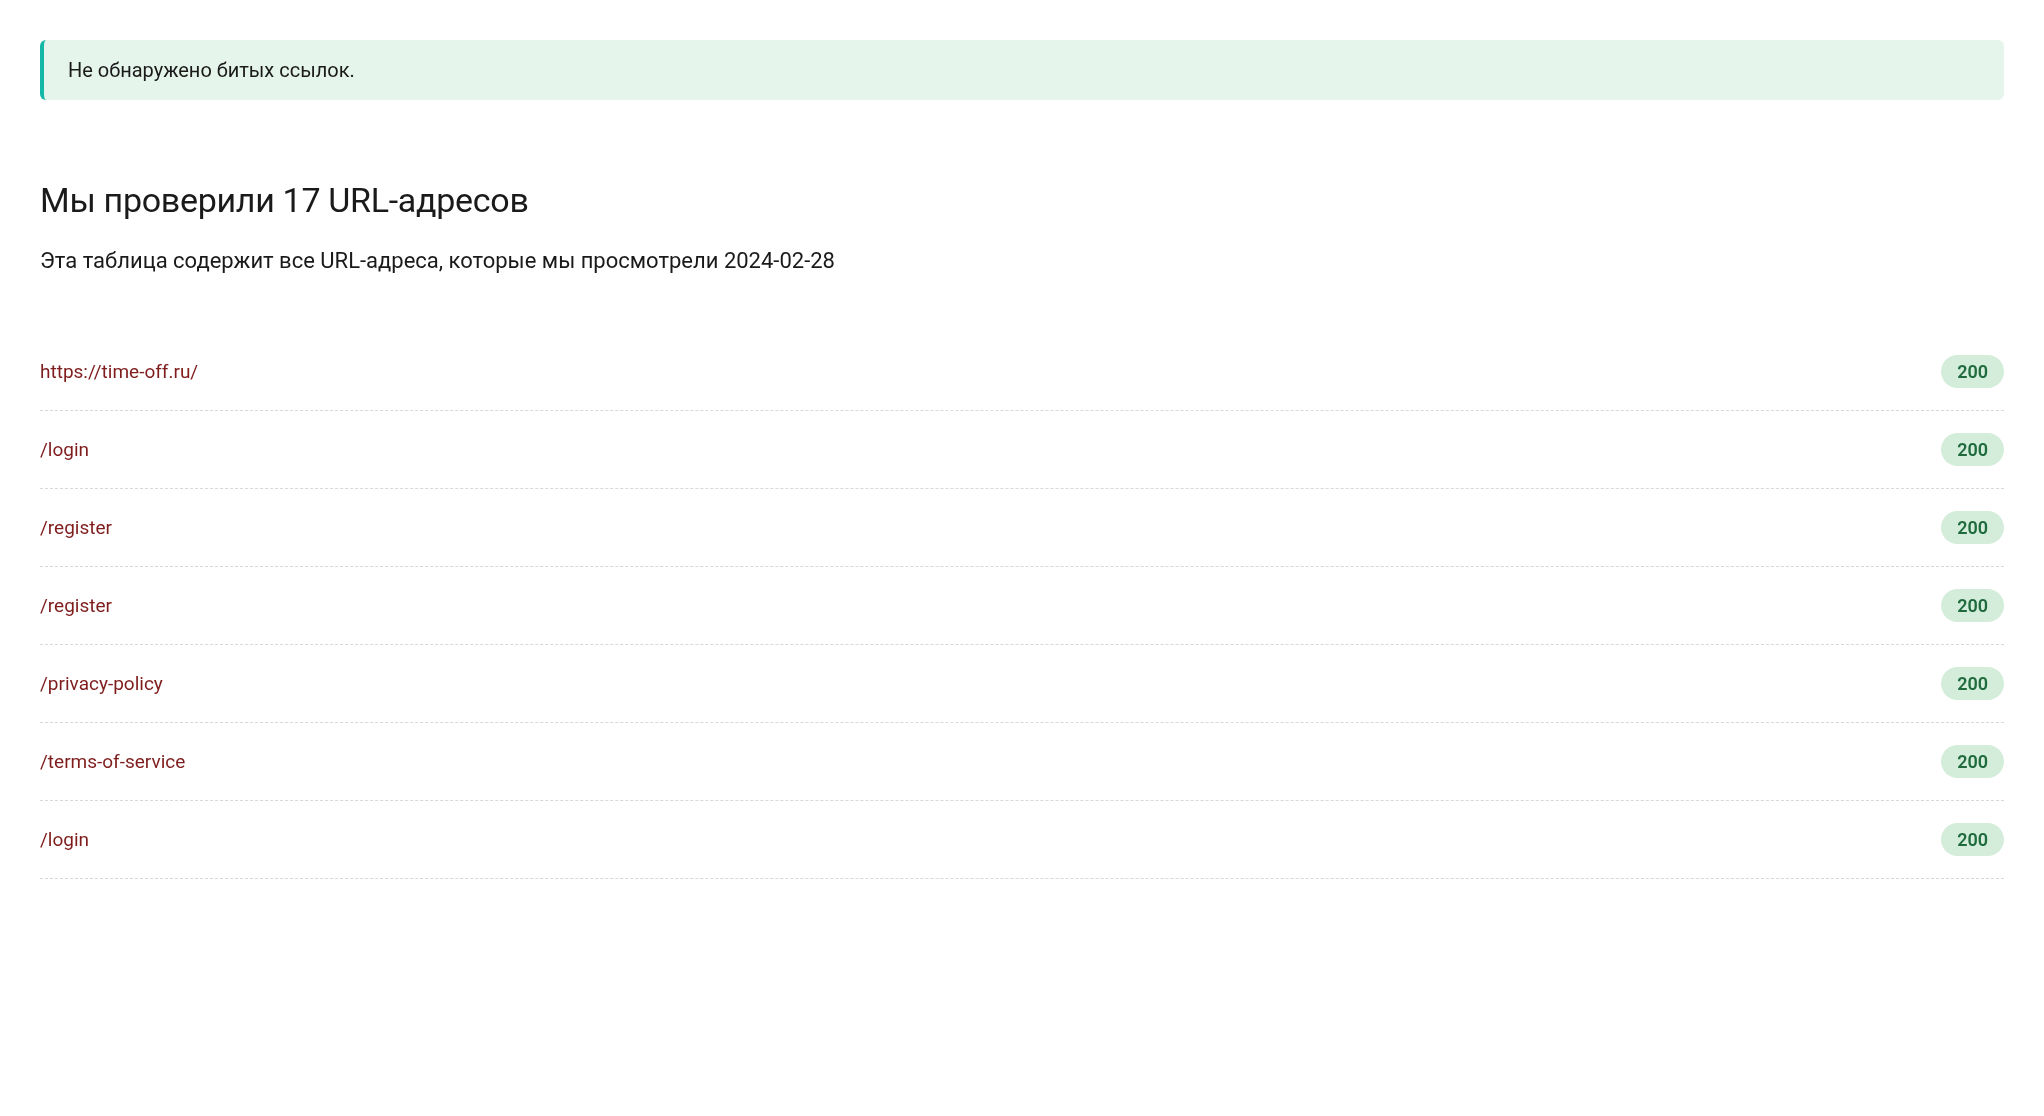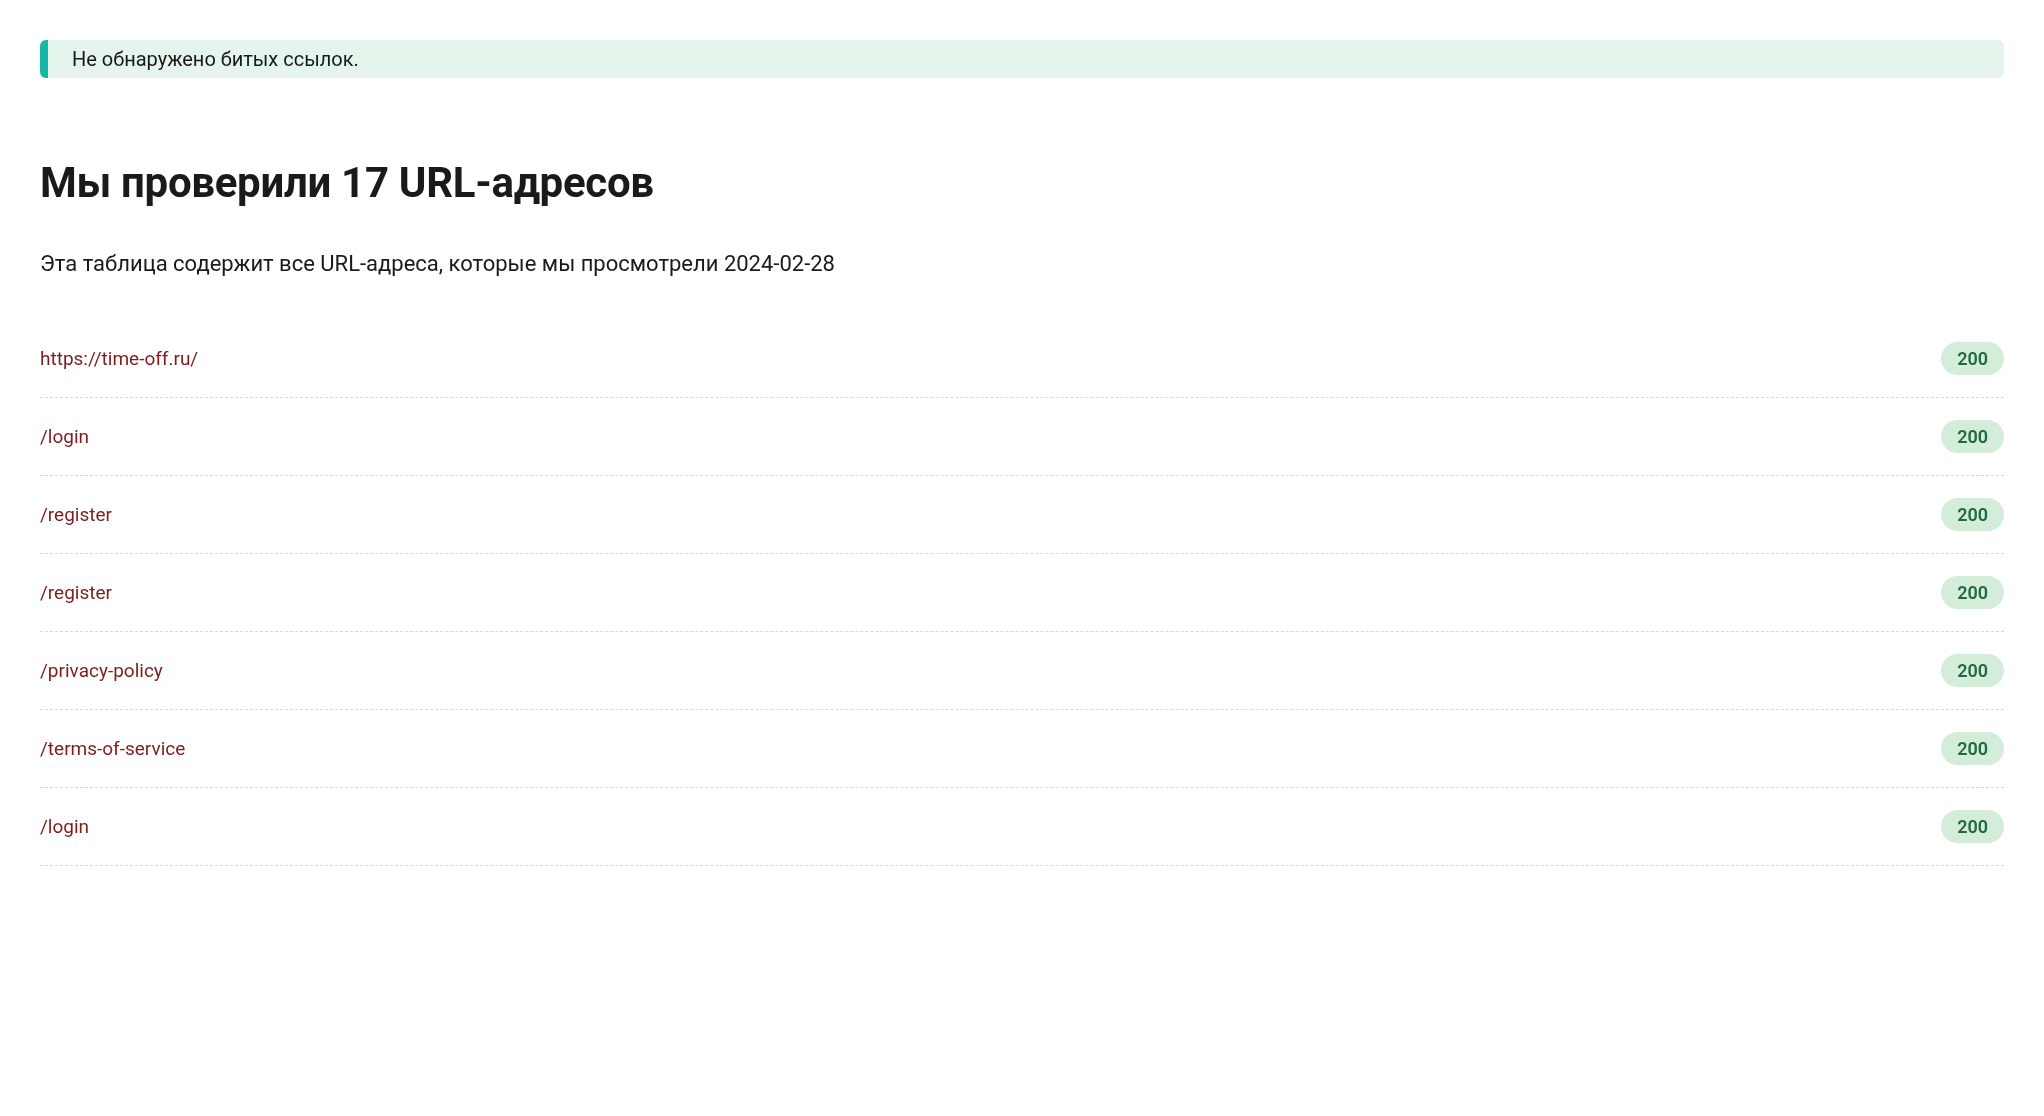--- a/index.html
+++ b/index.html
@@ -8,39 +8,39 @@
       box-sizing: border-box;
     }
     body {
       font-family: -apple-system, BlinkMacSystemFont, "Segoe UI", Roboto, Helvetica, Arial, sans-serif;
       background: #fff;
       padding: 40px 40px 0 40px;
       color: #1a1a1a;
     }
     .alert {
       background: #e5f5ec;
-      border-left: 8px solid #14b8a6;
+      border-left: 4px solid #14b8a6;
       border-radius: 6px;
-      padding: 7px 24px;
+      padding: 18px 24px;
       margin-bottom: 80px;
     }
     .alert-text {
       font-size: 20px;
       color: #1a1a1a;
     }
     .heading {
-      font-size: 42px;
-      font-weight: 700;
-      margin-bottom: 44px;
+      font-size: 34px;
+      font-weight: 400;
+      margin-bottom: 28px;
       letter-spacing: -0.3px;
     }
     .subheading {
       font-size: 22px;
       color: #1a1a1a;
-      margin-bottom: 44px;
+      margin-bottom: 60px;
     }
     .table {
       width: 100%;
     }
     .table-header {
       display: flex;
       justify-content: space-between;
       align-items: center;
       padding-bottom: 18px;
       border-bottom: 1px dashed #d8d8d8;

